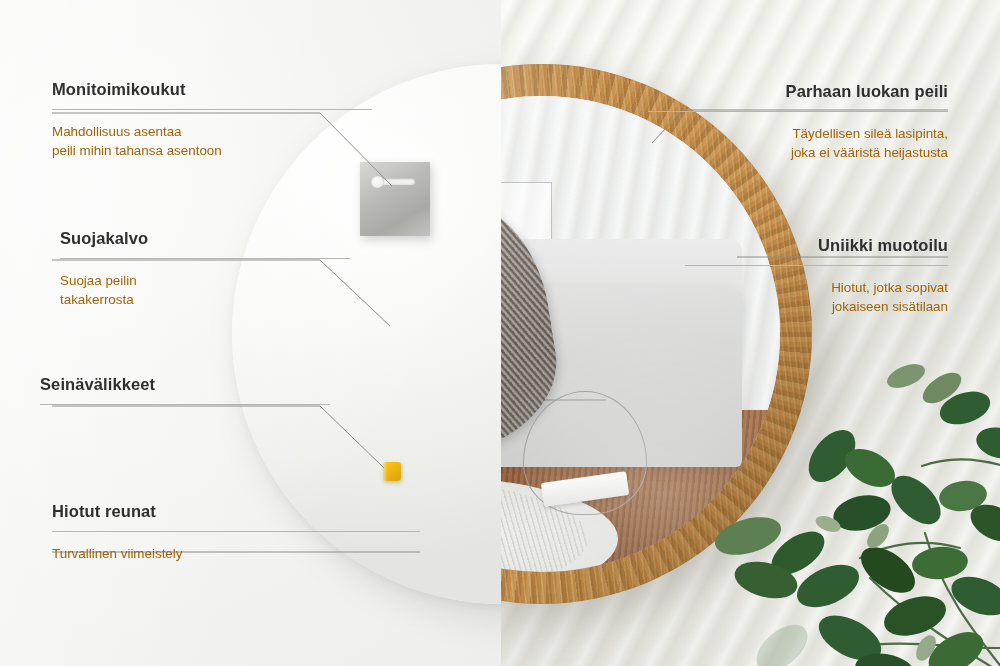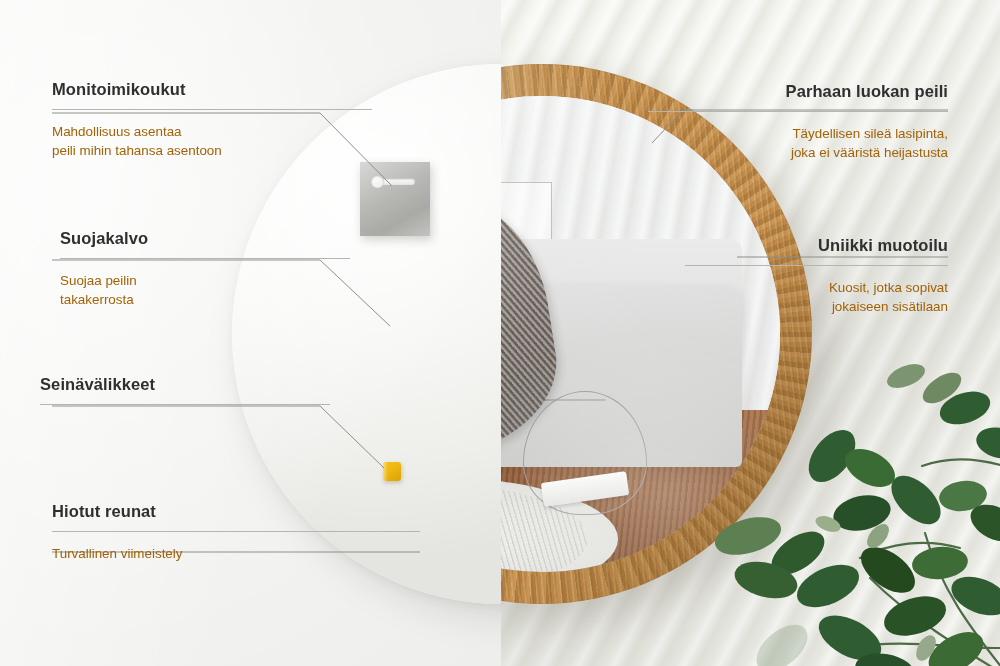--- a/index.html
+++ b/index.html
@@ -425,17 +425,17 @@
   <div class="callout right" id="c-glass">
     <div class="title">Parhaan luokan peili</div>
     <div class="rule"></div>
     <div class="desc">Täydellisen sileä lasipinta,
 joka ei vääristä heijastusta</div>
   </div>
 
   <div class="callout right" id="c-design">
     <div class="title">Uniikki muotoilu</div>
     <div class="rule"></div>
-    <div class="desc">Kuosit, jotka sopivat
+    <div class="desc">Hiotut, jotka sopivat
 jokaiseen sisätilaan</div>
   </div>
 
 </div>
 
 </body></html>

